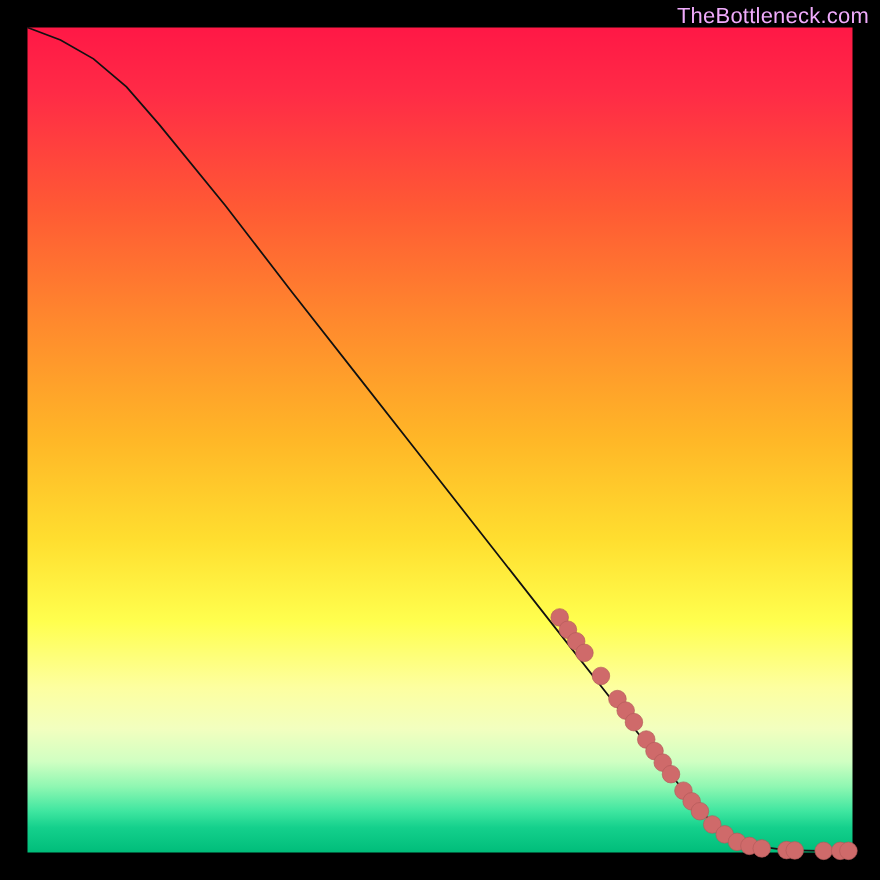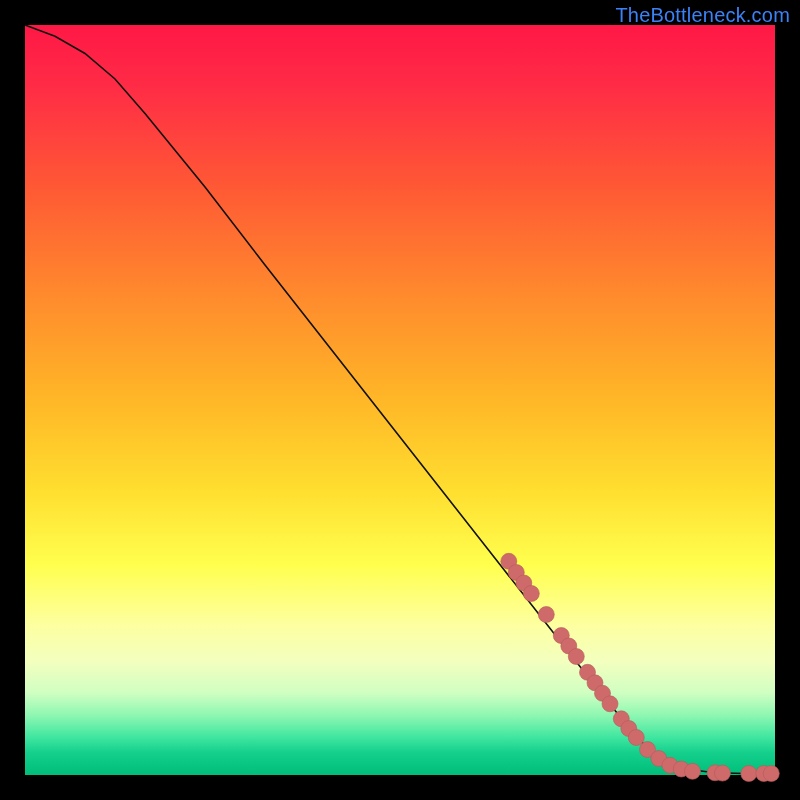--- a/index.html
+++ b/index.html
@@ -40,21 +40,21 @@
       #8ff7b2 92%,
       #3fe6a0 95%,
       #14d08c 97%,
       #00bd7a 100%
     );
   }
   .attrib {
     position: absolute;
     top: 4px;
     right: 10px;
-    color: #3b82f6;
+    color: #f0abfc;
     font-size: 20px;
     letter-spacing: 0.2px;
     user-select: none;
   }
   svg.overlay {
     position: absolute;
     left: 25px;
     top: 25px;
     width: 750px;
     height: 750px;

